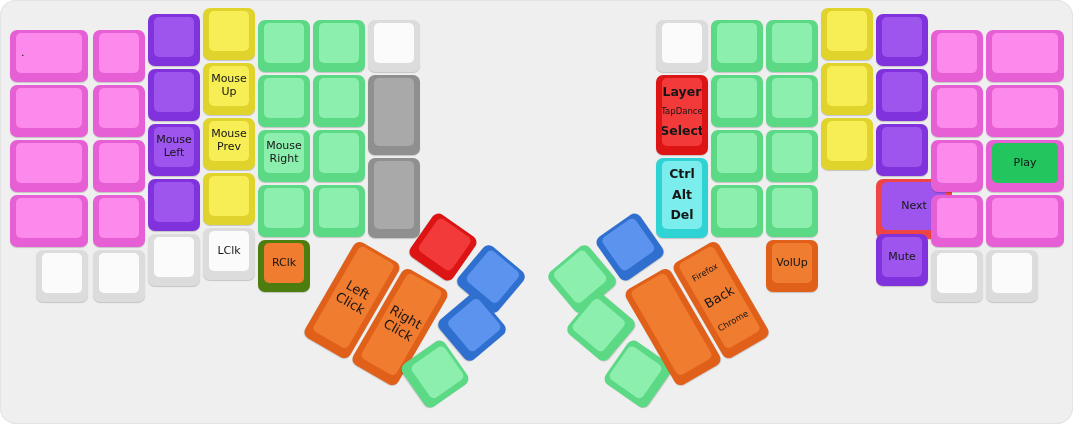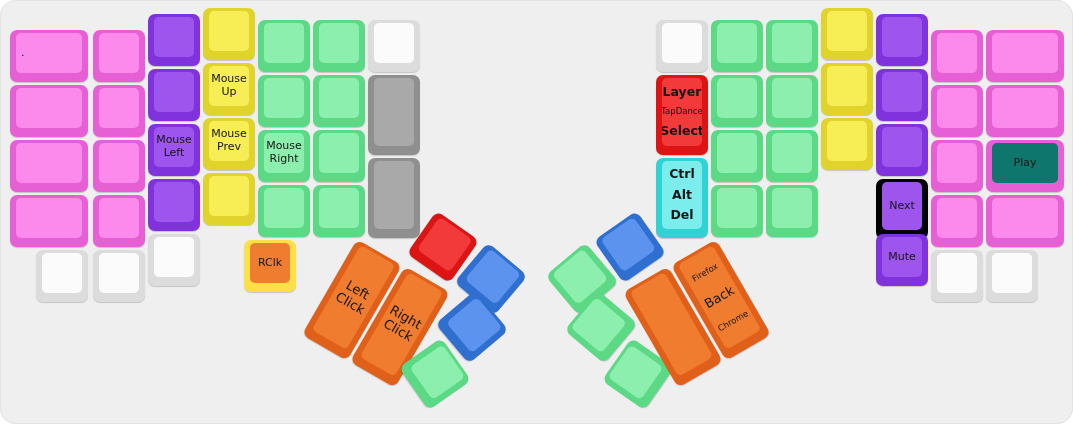--- a/index.html
+++ b/index.html
@@ -137,21 +137,26 @@
     </div>
     <div class="key" style="left: 36px; top: 250px; width: 52px; height: 52px; background: rgb(220, 220, 220);">
       <div class="cap" style="background: rgb(251, 251, 251);"></div>
     </div>
     <div class="key" style="left: 93px; top: 250px; width: 52px; height: 52px; background: rgb(220, 220, 220);">
       <div class="cap" style="background: rgb(251, 251, 251);"></div>
     </div>
     <div class="key" style="left: 148px; top: 234px; width: 52px; height: 52px; background: rgb(220, 220, 220);">
       <div class="cap" style="background: rgb(251, 251, 251);"></div>
     </div>
-    <div class="key" style="left: 244px; top: 240px; width: 52px; height: 52px; background: #fde047; text-decoration: underline;">
+    <div class="key" style="left: 203px; top: 228px; width: 52px; height: 52px; background: rgb(220, 220, 220);">
+      <div class="cap" style="background: rgb(251, 251, 251);">
+        <span class="line ">LClk</span>
+      </div>
+    </div>
+    <div class="key" style="left: 258px; top: 240px; width: 52px; height: 52px; background: #4d7c0f; text-decoration: underline;">
       <div class="cap" style="background: rgb(240, 124, 48);">
         <span class="line ">RClk</span>
       </div>
     </div>
     <div class="key" style="left: 326px; top: 245px; width: 52px; height: 110px; background: rgb(224, 96, 26); transform: rotate(30deg);">
       <div class="cap" style="background: rgb(240, 124, 48);">
         <span class="line md">Left</span>
         <span class="line md">Click</span>
       </div>
     </div>
@@ -247,21 +252,21 @@
     </div>
     <div class="key" style="left: 876px; top: 14px; width: 52px; height: 52px; background: rgb(128, 51, 221);">
       <div class="cap" style="background: rgb(157, 85, 238);"></div>
     </div>
     <div class="key" style="left: 876px; top: 69px; width: 52px; height: 52px; background: rgb(128, 51, 221);">
       <div class="cap" style="background: rgb(157, 85, 238);"></div>
     </div>
     <div class="key" style="left: 876px; top: 124px; width: 52px; height: 52px; background: rgb(128, 51, 221);">
       <div class="cap" style="background: rgb(157, 85, 238);"></div>
     </div>
-    <div class="key" style="left: 876px; top: 179px; width: 52px; height: 60px; background: #000000;">
+    <div class="key" style="left: 876px; top: 179px; width: 52px; height: 60px; background: #ef4444; padding-left: 24px;">
       <div class="cap" style="background: rgb(157, 85, 238);">
         <span class="line ">Next</span>
       </div>
     </div>
     <div class="key" style="left: 931px; top: 30px; width: 52px; height: 52px; background: rgb(231, 95, 213);">
       <div class="cap" style="background: rgb(251, 138, 236);"></div>
     </div>
     <div class="key" style="left: 931px; top: 85px; width: 52px; height: 52px; background: rgb(231, 95, 213);">
       <div class="cap" style="background: rgb(251, 138, 236);"></div>
     </div>
@@ -271,26 +276,31 @@
     <div class="key" style="left: 931px; top: 195px; width: 52px; height: 52px; background: rgb(231, 95, 213);">
       <div class="cap" style="background: rgb(251, 138, 236);"></div>
     </div>
     <div class="key" style="left: 986px; top: 30px; width: 78px; height: 52px; background: rgb(231, 95, 213);">
       <div class="cap" style="background: rgb(251, 138, 236);"></div>
     </div>
     <div class="key" style="left: 986px; top: 85px; width: 78px; height: 52px; background: rgb(231, 95, 213);">
       <div class="cap" style="background: rgb(251, 138, 236);"></div>
     </div>
     <div class="key" style="left: 986px; top: 140px; width: 78px; height: 52px; background: rgb(231, 95, 213);">
-      <div class="cap" style="background: #0f766e;">
+      <div class="cap" style="background: #22c55e;">
         <span class="line ">Play</span>
       </div>
     </div>
     <div class="key" style="left: 986px; top: 195px; width: 78px; height: 52px; background: rgb(231, 95, 213);">
       <div class="cap" style="background: rgb(251, 138, 236);"></div>
+    </div>
+    <div class="key" style="left: 766px; top: 240px; width: 52px; height: 52px; background: rgb(224, 96, 26);">
+      <div class="cap" style="background: rgb(240, 124, 48);">
+        <span class="line ">VolUp</span>
+      </div>
     </div>
     <div class="key" style="left: 876px; top: 234px; width: 52px; height: 52px; background: rgb(128, 51, 221);">
       <div class="cap" style="background: rgb(157, 85, 238);">
         <span class="line ">Mute</span>
       </div>
     </div>
     <div class="key" style="left: 931px; top: 250px; width: 52px; height: 52px; background: rgb(220, 220, 220);">
       <div class="cap" style="background: rgb(251, 251, 251);"></div>
     </div>
     <div class="key" style="left: 986px; top: 250px; width: 52px; height: 52px; background: rgb(220, 220, 220);">

